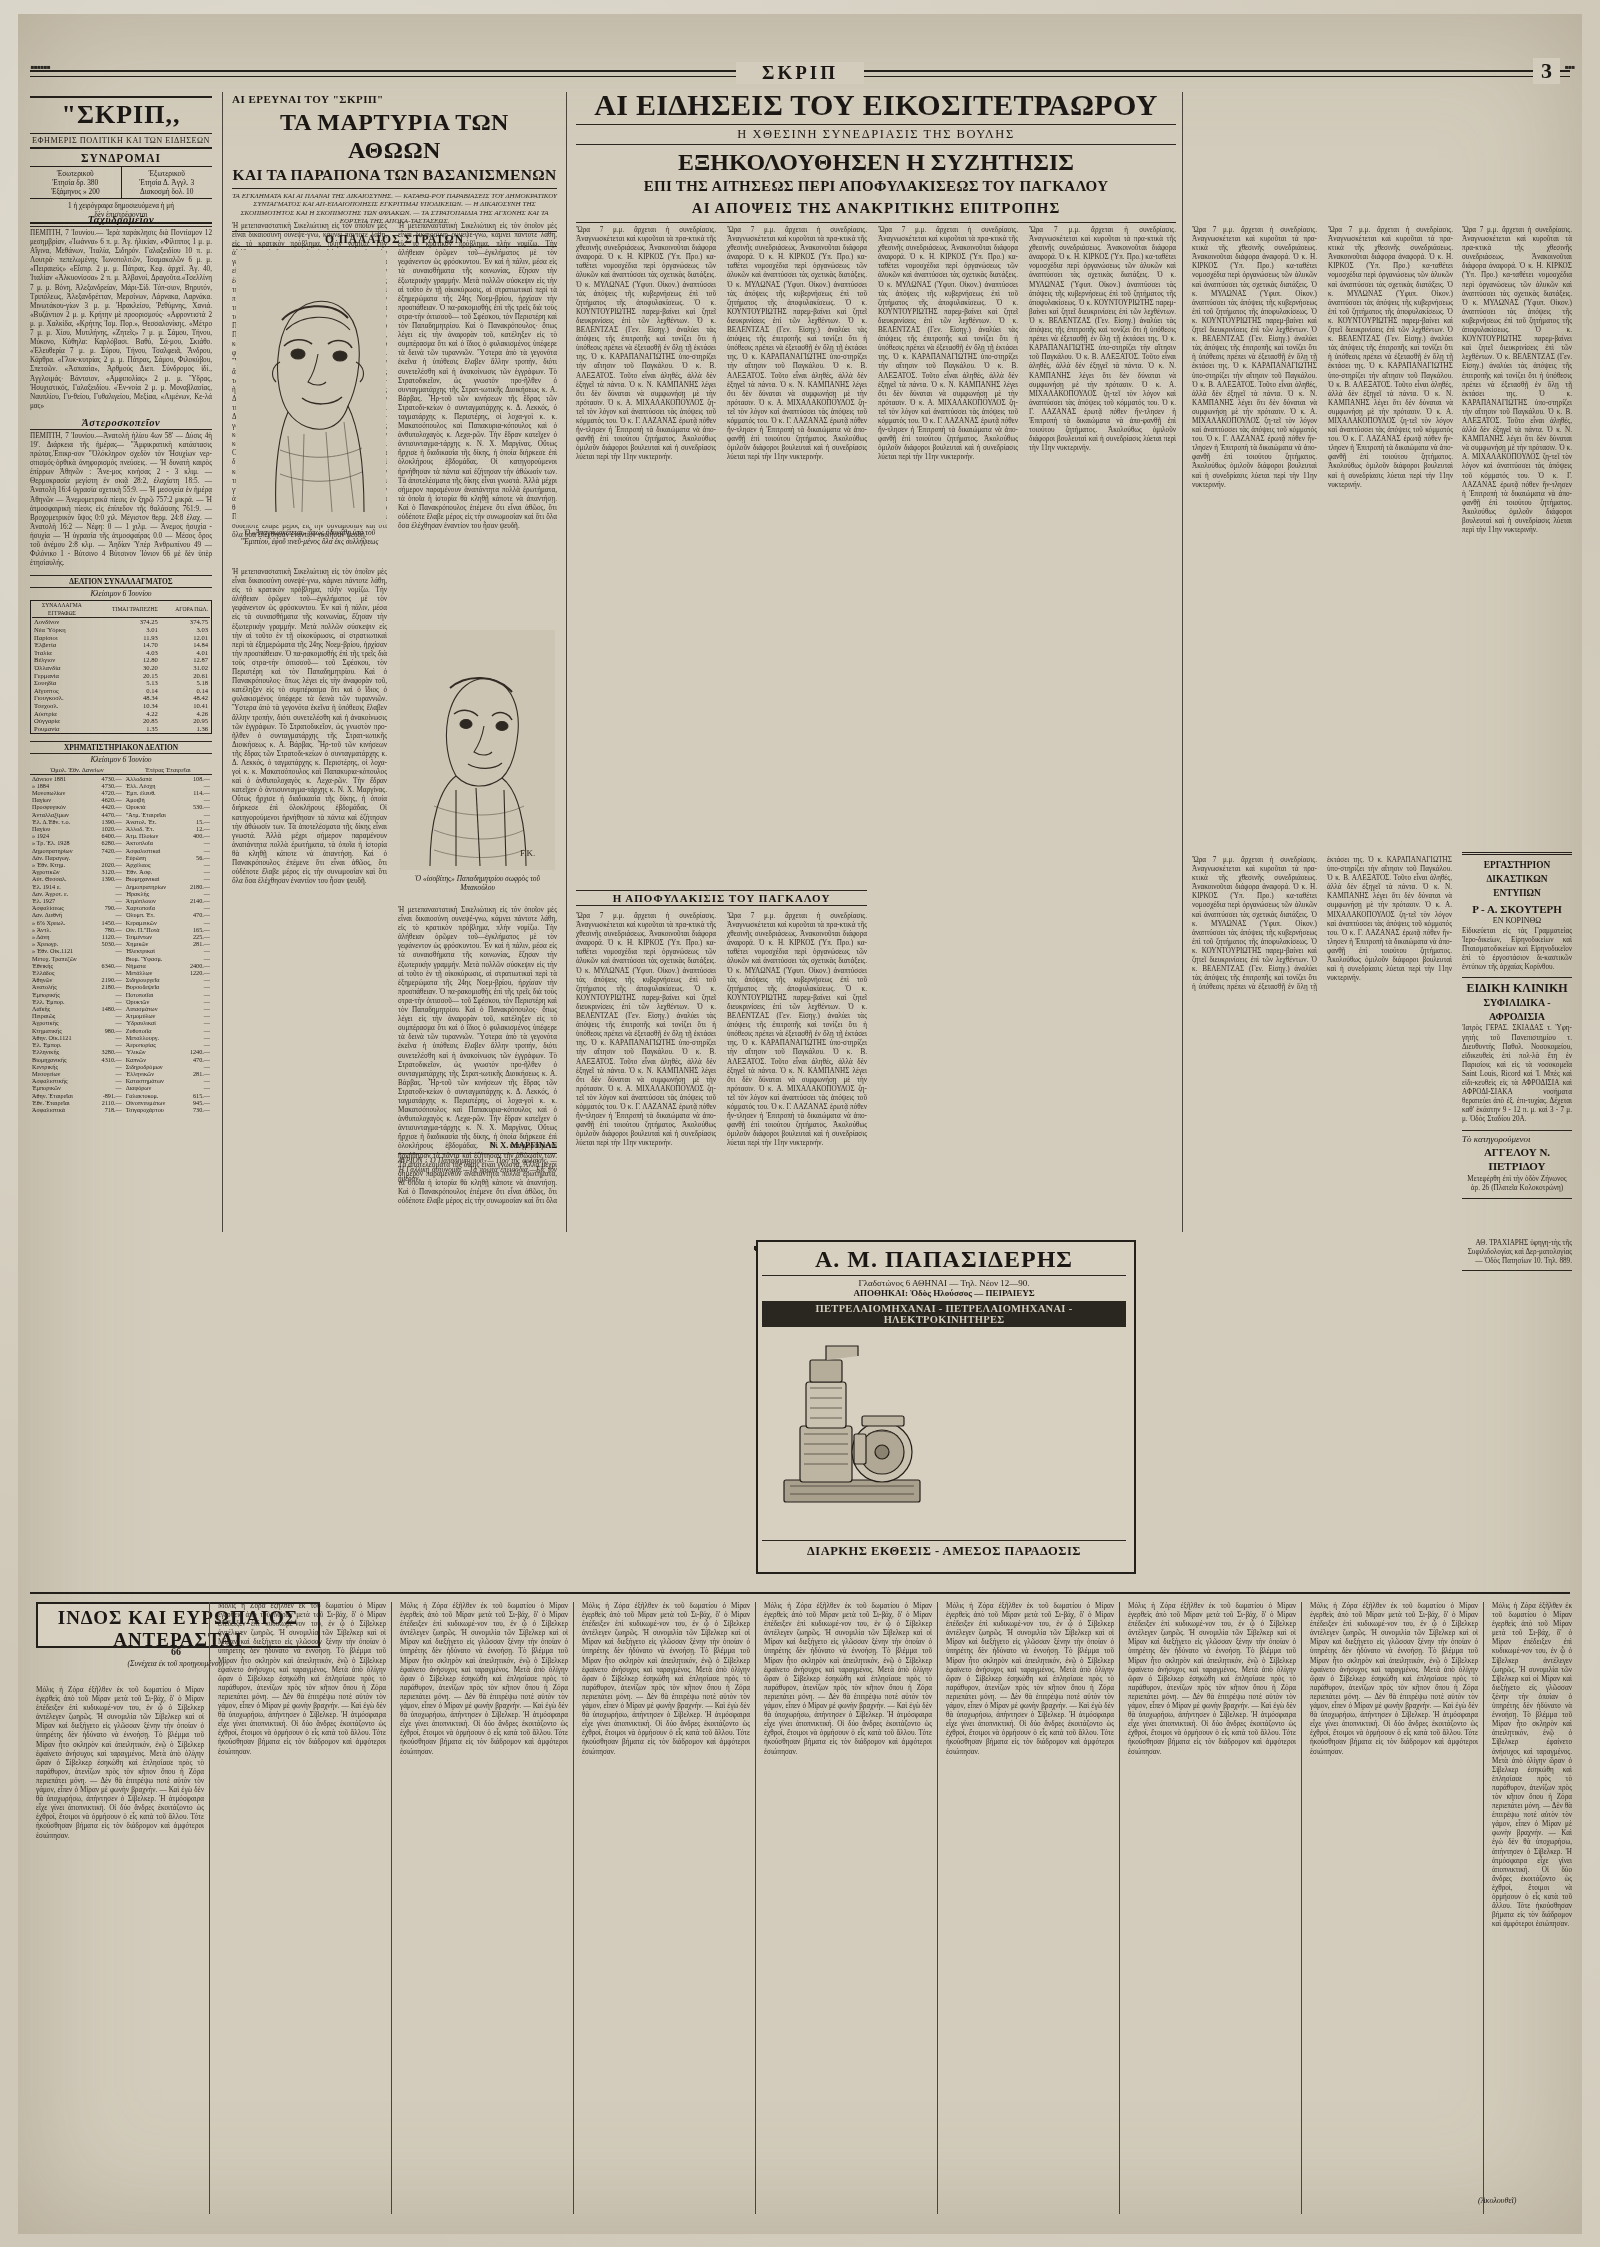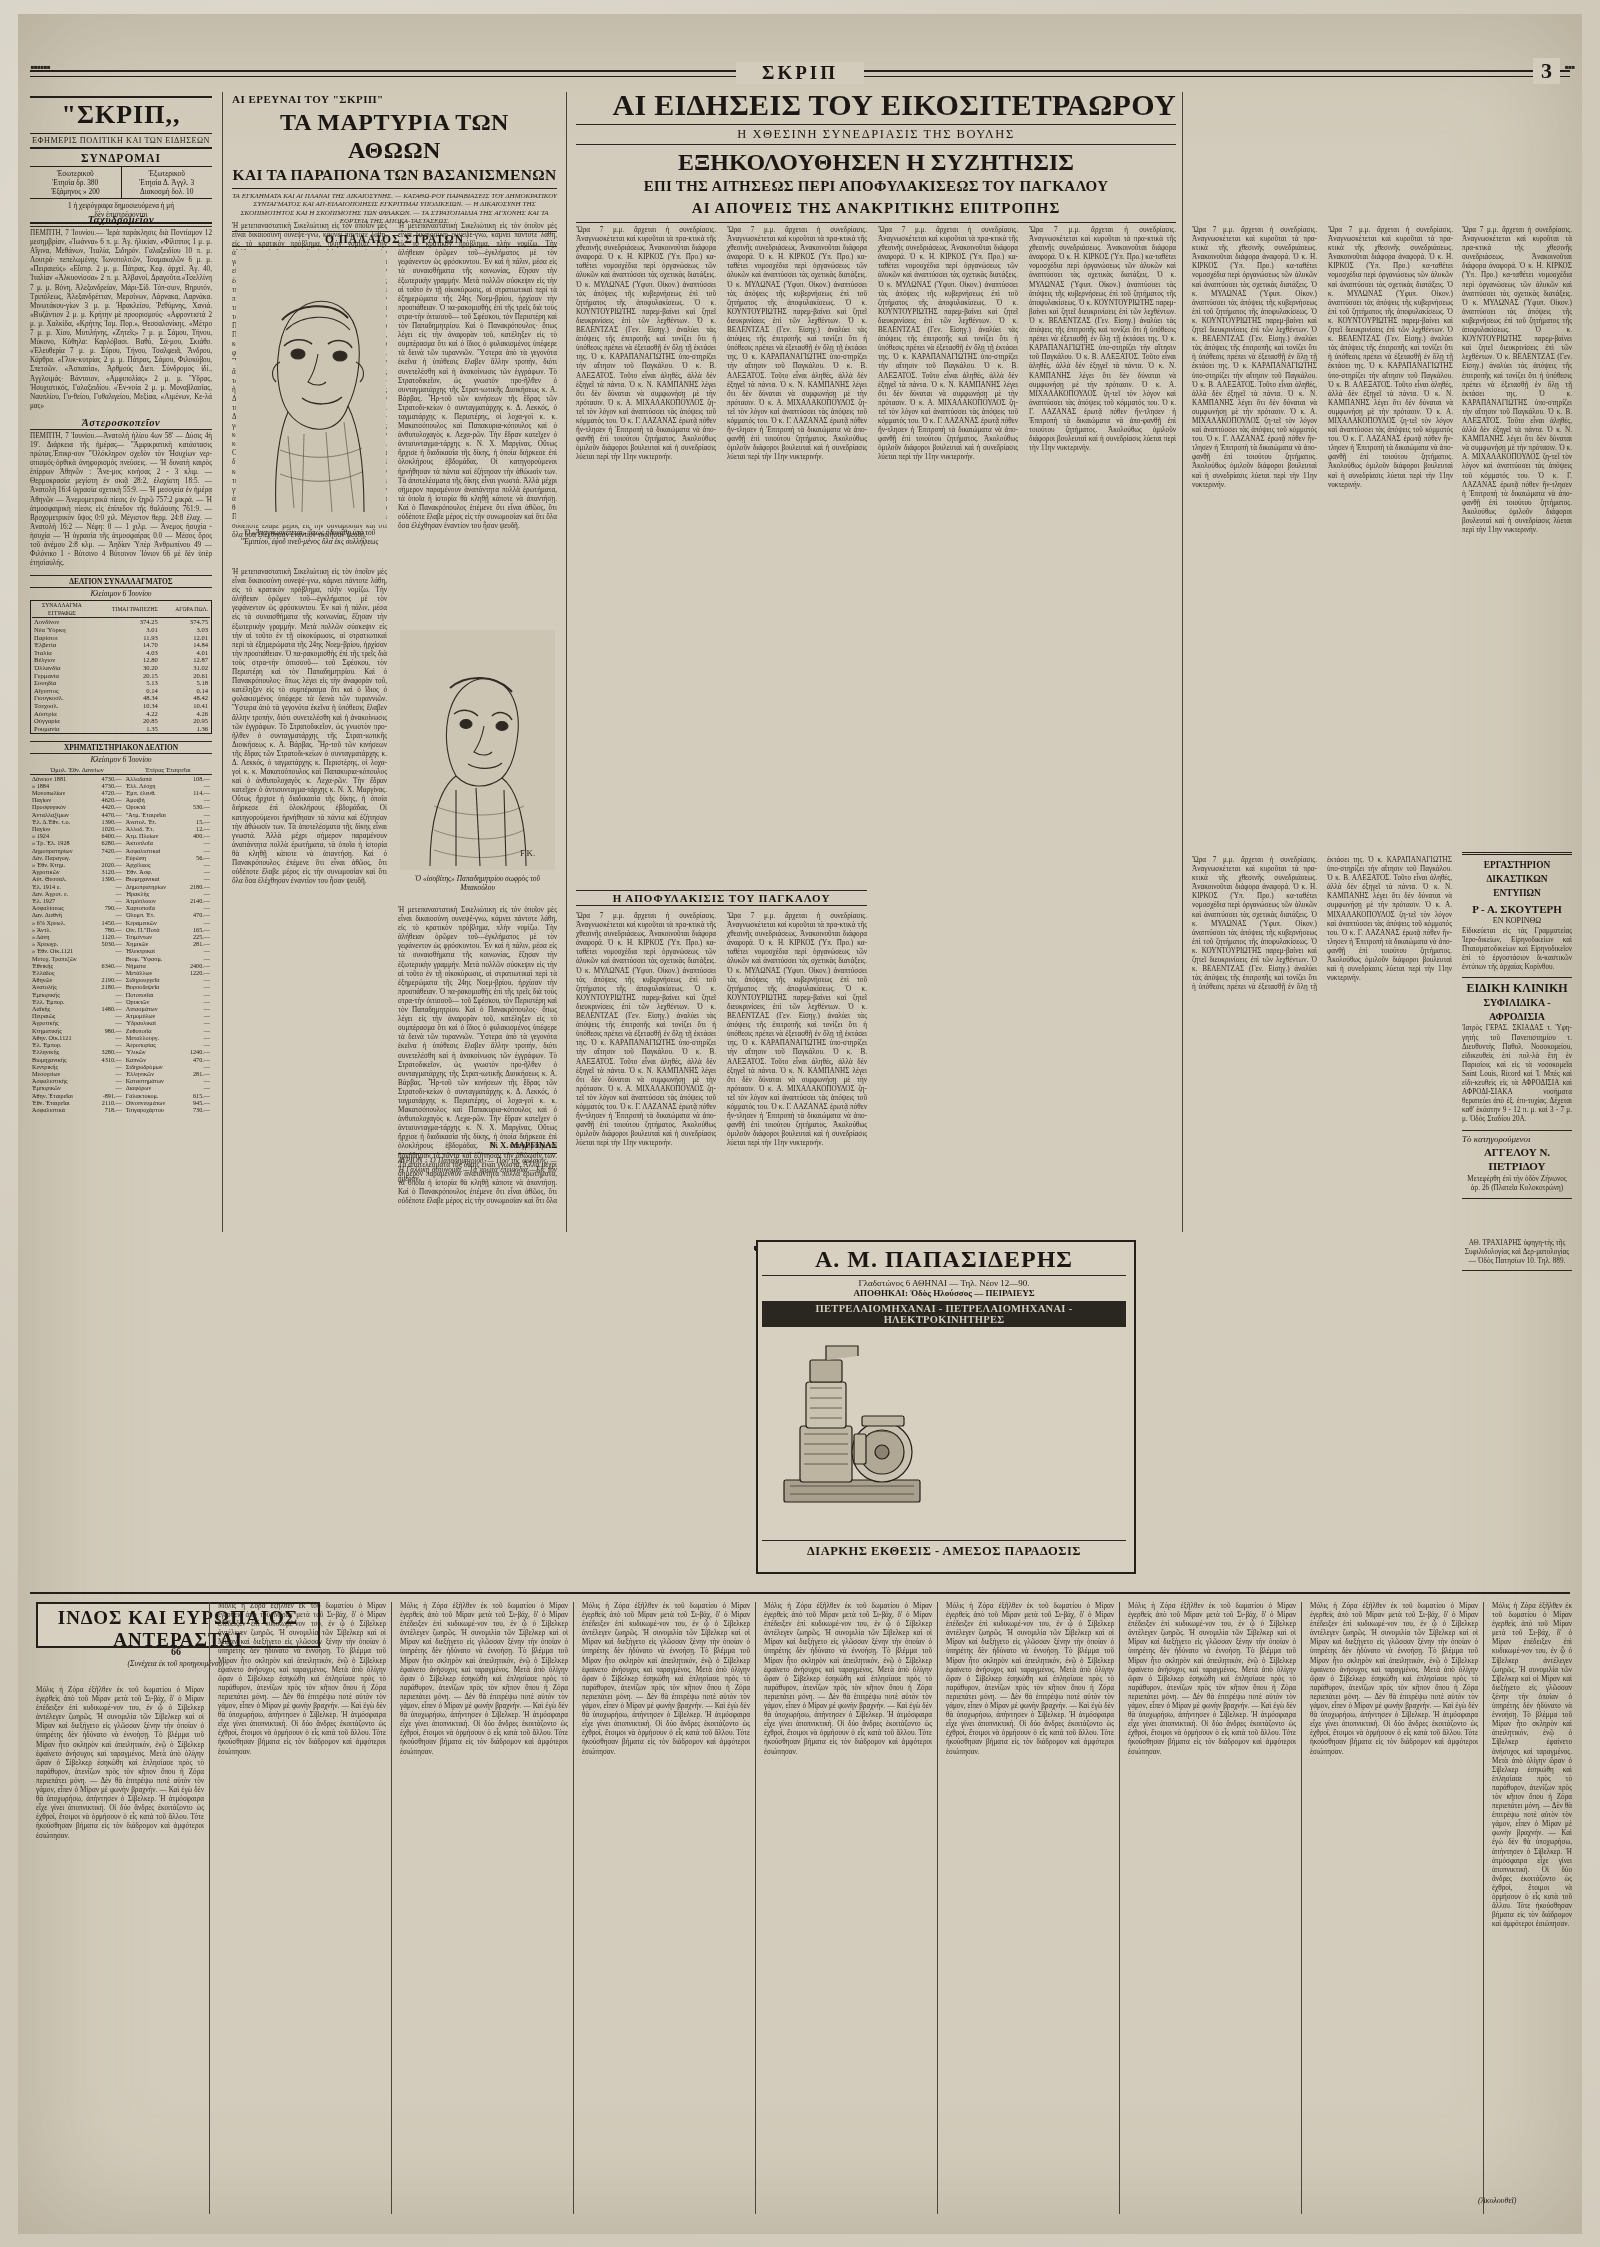--- a/index.html
+++ b/index.html
@@ -59,21 +59,21 @@
   .logo-sub2{font-size:11.5px;font-weight:bold;letter-spacing:1px;padding:3px 0 2px;border-bottom:1px solid #23201c;}
   .subs-grid{display:flex;font-size:7.4px;line-height:9px;border-bottom:1px solid #23201c;}
   .subs-grid>div{flex:1;padding:2px 3px;text-align:center;}
   .subs-grid>div+div{border-left:1px solid #23201c;}
   .logo-foot{font-size:7.2px;line-height:8.6px;padding:3px 2px;border-bottom:2px solid #23201c;text-align:center;}
 
   
   .hl1{font-size:25px;font-weight:bold;text-align:center;letter-spacing:.5px;line-height:28px;}
   .hl2{font-size:16.5px;font-weight:bold;text-align:center;letter-spacing:.3px;line-height:19px;}
   .hl3{font-size:12px;font-weight:bold;text-align:center;line-height:14px;}
-  .hl-big{font-size:30px;font-weight:bold;text-align:right;letter-spacing:.3px;line-height:34px;}
+  .hl-big{font-size:30px;font-weight:bold;text-align:center;letter-spacing:.3px;line-height:34px;}
   .hl-red{font-size:23px;font-weight:bold;text-align:center;line-height:26px;}
   .kicker{font-size:11px;text-align:center;letter-spacing:1px;}
 
   .sect-title{
     font-size:11.5px;font-weight:bold;text-align:center;letter-spacing:1px;
     border-top:1px solid #2b2620;border-bottom:1px solid #2b2620;padding:1px 0;
   }
   .sect-title2{
     font-size:10.5px;font-weight:bold;text-align:center;letter-spacing:.5px;
   }
@@ -1015,21 +1015,21 @@
     <div class="hl3" style="font-size:12px;">ΕΙΔΙΚΗ ΚΛΙΝΙΚΗ</div>
     <div class="hl3" style="font-size:10px;margin-top:1px;">ΣΥΦΙΛΙΔΙΚΑ - ΑΦΡΟΔΙΣΙΑ</div>
     <div class="txt" style="margin-top:0;">Ἰατρὸς ΓΕΡΑΣ. ΣΚΙΑΔΑΣ τ. Ὑφη-γητὴς τοῦ Πανεπιστημίου τ. Διευθυντὴς Παθολ. Νοσοκομείου, εἰδικευθεὶς ἐπὶ πολ-λὰ ἔτη ἐν Παρισίοις καὶ εἰς τὰ νοσοκομεῖα Saint Louis, Ricord καὶ Ἰ. Μπὲς καὶ εἰδι-κευθεὶς εἰς τὰ ΑΦΡΟΔΙΣΙΑ καὶ ΑΦΡΟΔΙ-ΣΙΑΚΑ νοσήματα θεραπεύει ἀπὸ ἐξ. ἐπι-τυχίας. Δέχεται καθ' ἑκάστην 9 - 12 π. μ. καὶ 3 - 7 μ. μ. Ὁδὸς Σταδίου 20Α.</div>
 
     <div class="rule-h" style="margin:5px 0 3px;"></div>
     <div style="font-size:9px;font-style:italic;">Τὸ κατηγορούμενοι</div>
     <div class="hl3" style="font-size:11px;margin-top:1px;">ΑΓΓΕΛΟΥ Ν. ΠΕΤΡΙΔΟΥ</div>
     <div class="txt" style="margin-top:2px;text-align:center;">Μετεφέρθη ἐπὶ τὴν ὁδὸν Ζήνωνος ἀρ. 26 (Πλατεῖα Κολοκοτρώνη)</div>
 
     <div class="rule-h" style="margin:5px 0 3px;"></div>
-    <div class="txt" style="text-align:center;margin-top:40px;">ΑΘ. ΤΡΑΧΙΑΡΗΣ ὑφηγη-τὴς τῆς Συφιλιδολογίας καὶ Δερ-ματολογίας — Ὁδὸς Πατησίων 10. Τηλ. 889.</div>
+    <div class="txt" style="text-align:right;margin-top:40px;">ΑΘ. ΤΡΑΧΙΑΡΗΣ ὑφηγη-τὴς τῆς Συφιλιδολογίας καὶ Δερ-ματολογίας — Ὁδὸς Πατησίων 10. Τηλ. 889.</div>
     <div class="rule-h" style="margin:4px 0 0;"></div>
   </div>
 
   <div class="divider-h" style="left:30px;top:1592px;width:1540px;border-top:2px solid #23201c;"></div>
 
   <div class="serial" style="left:36px;top:1602px;width:280px;height:42px;background:#d7d0c0;">
     <div class="serial-title">ΙΝΔΟΣ ΚΑΙ ΕΥΡΩΠΑΙΟΣ ΑΝΤΕΡΑΣΤΑΙ</div>
   </div>
   <div class="col" style="left:36px;top:1646px;width:280px;">
     <div class="center" style="font-size:10px;font-weight:bold;">66</div>

